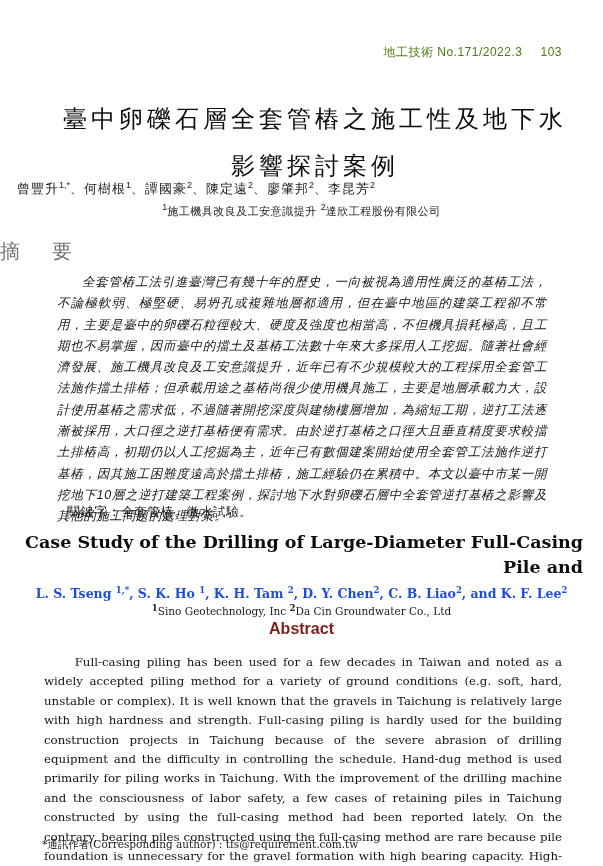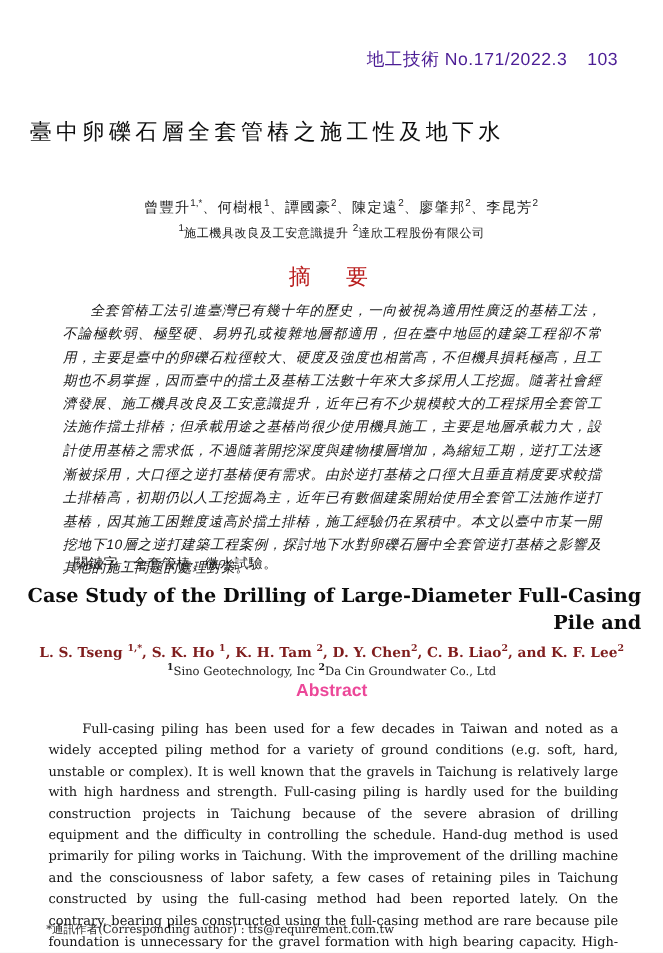--- a/index.html
+++ b/index.html
@@ -12,48 +12,49 @@
     position:relative;
     width:603px; height:866px;
     background:#ffffff;
     color:#111111;
     overflow:hidden;
     box-sizing:border-box;
   }
   
   .header {
     position:absolute; top:44px; right:41px;
-    font-size:16px; letter-spacing:0.5px; color:#4c1d95;
+    font-size:12px; letter-spacing:0.5px; color:#4d7c0f;
     font-family:"Liberation Sans",sans-serif;
   }
   .header .pageno { margin-left:18px; }
   
   .title-zh {
     position:absolute; top:96px; left:0; right:0;
+    text-align:center;
     font-family:"DejaVu Serif","Liberation Serif",serif;
     font-weight:400;
-    font-size:20px; line-height:47px; letter-spacing:4px;
+    font-size:24px; line-height:47px; letter-spacing:4px;
     color:#0d0d0d;
     padding-left:27px;
   }
   
   .authors-zh {
     position:absolute; top:180px; left:17px; right:0;
-    text-align:center; font-size:13px; letter-spacing:1px; color:#1a1a1a;
+    font-size:13px; letter-spacing:1px; color:#1a1a1a;
   }
   .authors-zh sup, .affil-zh sup { font-size:9px; letter-spacing:0; }
   .affil-zh {
     position:absolute; top:202px; left:0; right:0;
     text-align:center; font-size:11px; color:#1a1a1a; letter-spacing:0.5px;
   }
   .affil-zh .affil2 { margin-left:4px; }
   
   .abs-head-zh {
     position:absolute; top:238px; left:0; right:0;
-    text-align:center; font-size:20px; letter-spacing:6px; color:#b91c1c;
+    text-align:left; font-size:20px; letter-spacing:6px; color:#737373;
     font-family:"DejaVu Serif","Liberation Serif",serif;
   }
   .abs-zh {
     position:absolute; top:272px; left:57px; width:490px;
     font-size:12.5px; line-height:21.3px; letter-spacing:0.6px;
     text-align:justify; text-justify:inter-ideograph;
     color:#141414;
     font-style:italic;
   }
   .abs-zh p { margin:0; text-indent:2em; }
@@ -67,34 +68,34 @@
   .title-en {
     position:absolute; top:530px; left:20px; right:20px;
     text-align:right;
     font-family:"DejaVu Serif","Liberation Serif",serif;
     font-weight:bold; font-size:17.5px; line-height:25px; color:#0d0d0d;
   }
   .authors-en {
     position:absolute; top:585px; left:0; right:0;
     text-align:center;
     font-family:"DejaVu Serif","Liberation Serif",serif;
-    font-weight:bold; font-size:12.5px; color:#7f1d1d;
+    font-weight:bold; font-size:12.5px; color:#1d4ed8;
   }
   .authors-en sup, .affil-en sup { font-size:8.5px; font-weight:bold; }
   .affil-en {
     position:absolute; top:602px; left:0; right:0;
     text-align:center;
     font-family:"DejaVu Serif","Liberation Serif",serif;
     font-size:10.5px; color:#1a1a1a;
   }
   .abs-head-en {
     position:absolute; top:620px; left:0; right:0;
     text-align:center;
     font-family:"Liberation Sans","DejaVu Sans",sans-serif;
-    font-weight:bold; font-size:16px; color:#ec4899;
+    font-weight:bold; font-size:16px; color:#7f1d1d;
   }
   .abs-en {
     position:absolute; top:653px; left:44px; width:518px;
     font-family:"DejaVu Serif","Liberation Serif",serif;
     font-size:11.8px; line-height:19.4px;
     text-align:justify; color:#141414;
   }
   .abs-en p { margin:0; text-indent:2.6em; }
   
   .footer {
@@ -107,20 +108,21 @@
 <body>
 
 <div class="page">
 
   <div class="header">
     <span>地工技術 No.171/2022.3</span><span class="pageno">103</span>
   </div>
 
   <div class="title-zh">
     <div>臺中卵礫石層全套管樁之施工性及地下水</div>
+    <div>影響探討案例</div>
   </div>
 
   <div class="authors-zh">
     <span><span>曾豐升</span><sup>1,*</sup><span>、</span></span><span><span>何樹根</span><sup>1</sup><span>、</span></span><span><span>譚國豪</span><sup>2</sup><span>、</span></span><span><span>陳定遠</span><sup>2</sup><span>、</span></span><span><span>廖肇邦</span><sup>2</sup><span>、</span></span><span><span>李昆芳</span><sup>2</sup></span>
   </div>
 
   <div class="affil-zh">
     <span><sup>1</sup><span>施工機具改良及工安意識提升</span></span><span class="affil2"><sup>2</sup><span>達欣工程股份有限公司</span></span>
   </div>
 

